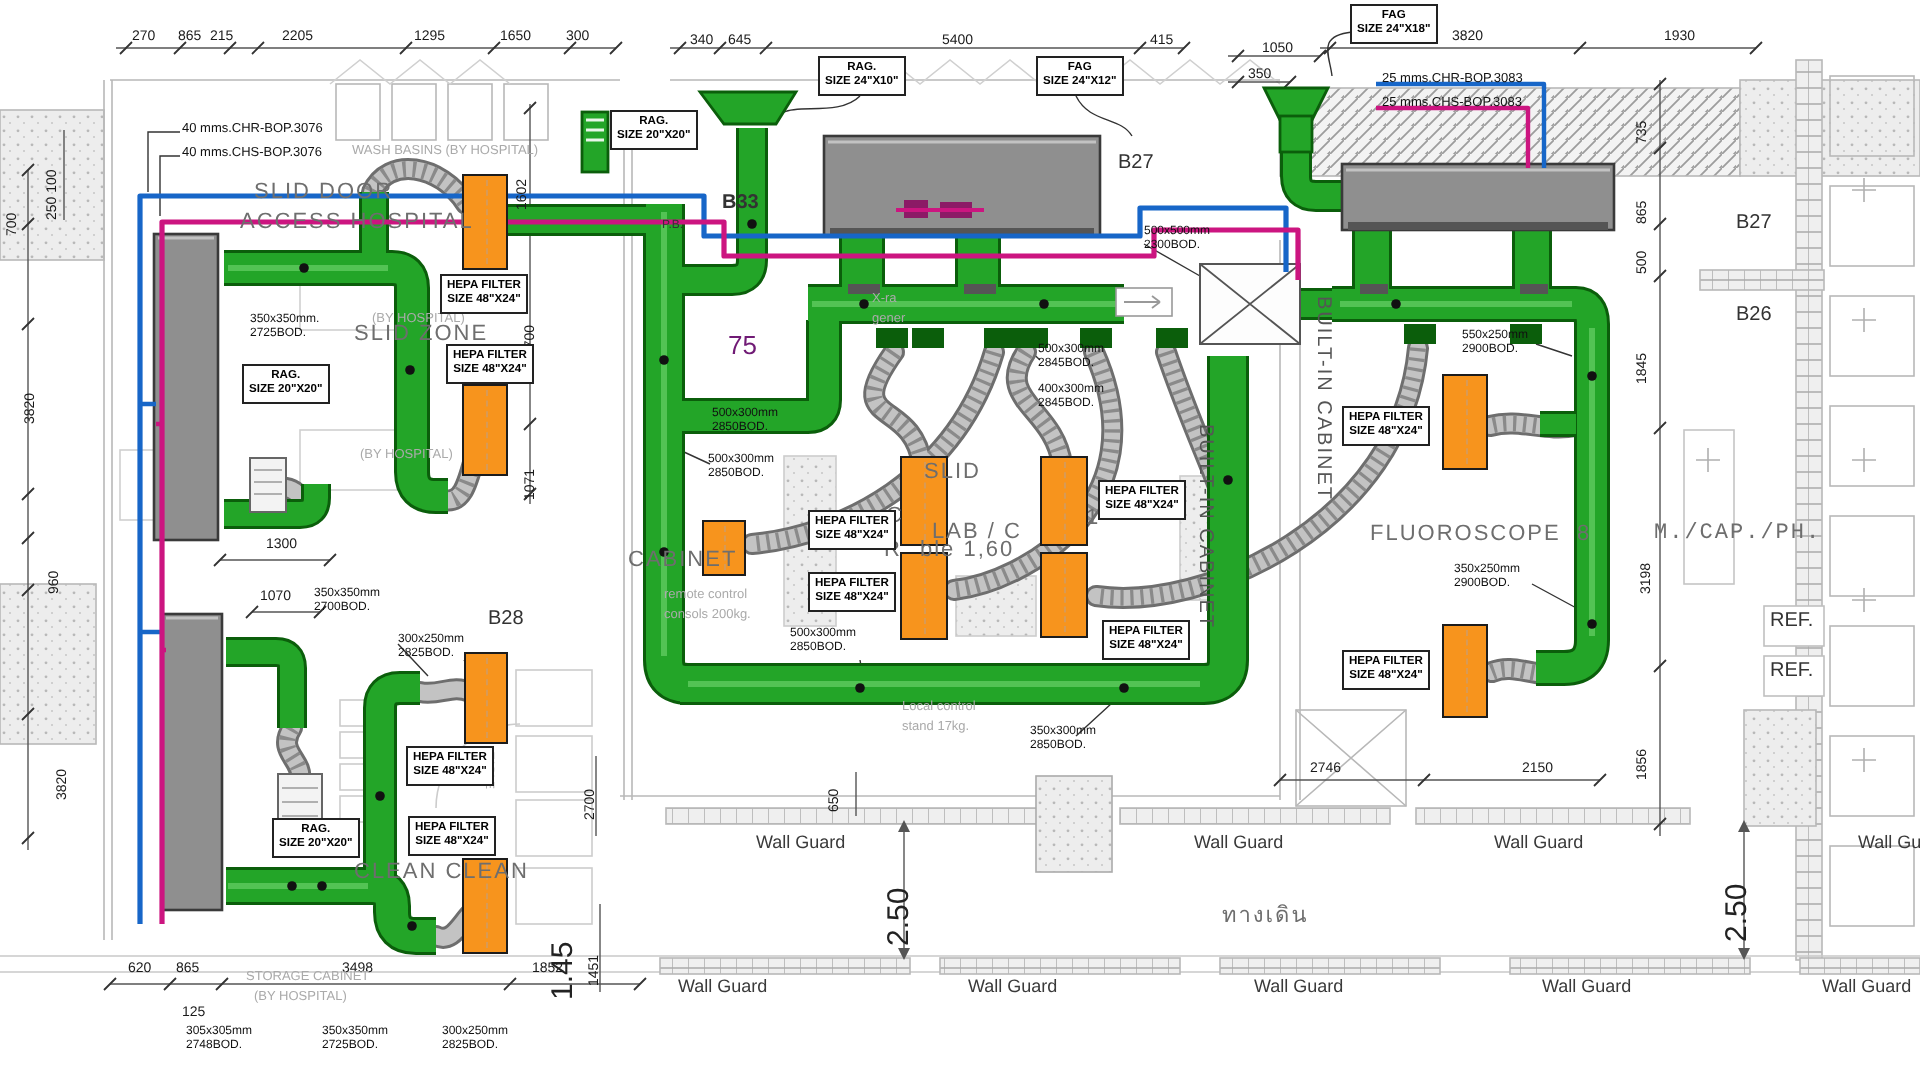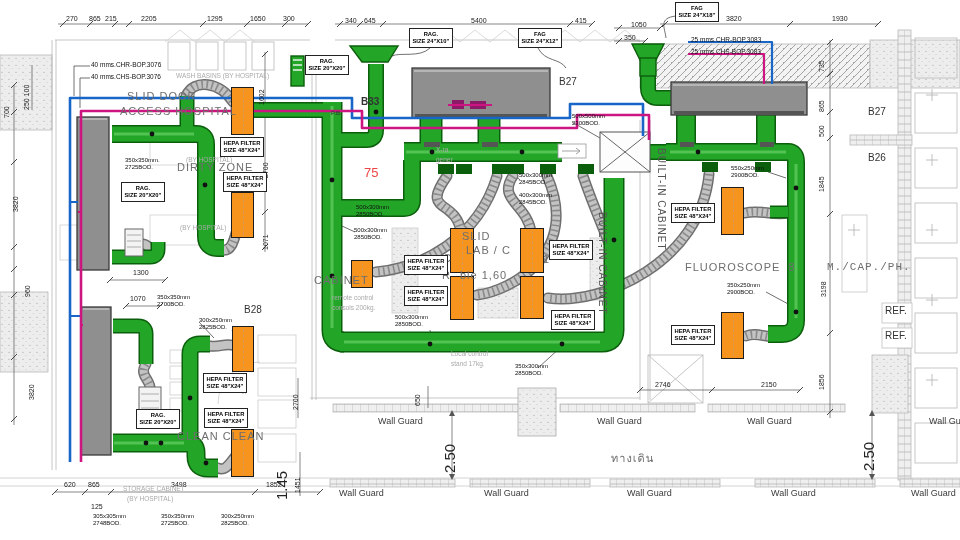--- a/index.html
+++ b/index.html
@@ -6,21 +6,21 @@
   #stage{position:relative;width:960px;height:540px;background:#ffffff;overflow:hidden;
          font-family:"Liberation Sans","DejaVu Sans",sans-serif;}
   #plan-svg{position:absolute;left:0;top:0;z-index:1;}
   .hepa{position:absolute;background:#f7941d;border:1.6px solid #1c1c1c;box-sizing:border-box;z-index:2;}
   .hepa:after{content:"";position:absolute;left:50%;top:2px;bottom:2px;border-left:1px dashed #d89a55;}
   .lbl{position:absolute;z-index:3;line-height:1;white-space:pre;color:#1a1a1a;}
   .dim{font-size:7px;}
   .dimv{font-size:7px;transform:rotate(-90deg);transform-origin:0 0;}
   .dimbig{font-size:15px;color:#222;transform:rotate(-90deg);transform-origin:0 0;}
   .zone{font-size:11px;color:#6e6e6e;letter-spacing:1px;}
-  .big75{font-size:13px;color:#ef4444;}
+  .big75{font-size:13px;color:#701a75;}
   .zonev{font-size:10px;color:#555;letter-spacing:1px;transform:rotate(90deg);transform-origin:0 0;}
   .faint{font-size:6.5px;color:#aaaaaa;}
   .faintv{font-size:6px;color:#aaaaaa;transform:rotate(90deg);transform-origin:0 0;}
   .room{font-size:10px;color:#333;}
   .tiny{font-size:6px;color:#333;}
   .wg{font-size:9px;color:#3a3a3a;}
   .pipe{font-size:6.5px;color:#111;}
   .duct-lbl{position:absolute;z-index:3;font-size:6px;color:#111;line-height:1.2;white-space:pre;}
   .box{position:absolute;z-index:3;background:#fff;border:0.8px solid #222;
        font-size:5.8px;font-weight:bold;text-align:center;padding:1.5px 2.5px;line-height:1.3;white-space:pre;}
@@ -353,28 +353,28 @@
     <div class="lbl dimv" style="left: 818px; top: 137px;">500</div>
     <div class="lbl dimv" style="left: 818px; top: 192px;">1845</div>
     <div class="lbl dimv" style="left: 820px; top: 297px;">3198</div>
     <div class="lbl dimv" style="left: 818px; top: 390px;">1856</div>
     <div class="lbl dimv" style="left: 294px; top: 493px;">1451</div>
     <div class="lbl dimbig" style="left: 274px; top: 500px;">1.45</div>
     <div class="lbl dimbig" style="left: 442px; top: 473px;">2.50</div>
     <div class="lbl dimbig" style="left: 861px; top: 471px;">2.50</div>
     <div class="lbl zone" style="left: 127px; top: 91px;">SLID DOOR</div>
     <div class="lbl zone" style="left: 120px; top: 106px;">ACCESS HOSPITAL</div>
-    <div class="lbl zone" style="left: 177px; top: 162px;">DIRTY ZONE</div>
+    <div class="lbl zone" style="left: 177px; top: 162px;">SLID ZONE</div>
     <div class="lbl zone" style="left: 177px; top: 431px;">CLEAN CLEAN</div>
     <div class="lbl zone" style="left: 685px; top: 262px;">FLUOROSCOPE  8</div>
     <div class="lbl zone" style="left: 827px; top: 262px; font-family: Liberation Mono, monospace;">M./CAP./PH.</div>
     <div class="lbl zone" style="left: 611px; top: 453px;">ทางเดิน</div>
     <div class="lbl zone" style="left: 462px; top: 231px;">SLID</div>
     <div class="lbl zone" style="left: 443px; top: 253px;">C</div>
-    <div class="lbl zone" style="left: 466px; top: 245px;">LAB / C</div>
+    <div class="lbl zone" style="left: 466px; top: 261px;">LAB / C</div>
     <div class="lbl zone" style="left: 543px; top: 254px;">1</div>
     <div class="lbl zone" style="left: 442px; top: 270px;">R</div>
     <div class="lbl zone" style="left: 460px; top: 270px;">ble 1,60</div>
     <div class="lbl zone" style="left: 314px; top: 275px;">CABINET</div>
     <div class="lbl big75" style="left: 364px; top: 166px;">75</div>
     <div class="lbl zonev" style="left: 666px; top: 148px;">BUILT-IN CABINET</div>
     <div class="lbl zonev" style="left: 607px; top: 212px;">BUILT-IN CABINET</div>
     <div class="lbl faint" style="left: 176px; top: 73px;">WASH BASINS (BY HOSPITAL)</div>
     <div class="lbl faint" style="left: 186px; top: 157px;">(BY HOSPITAL)</div>
     <div class="lbl faint" style="left: 180px; top: 225px;">(BY HOSPITAL)</div>

